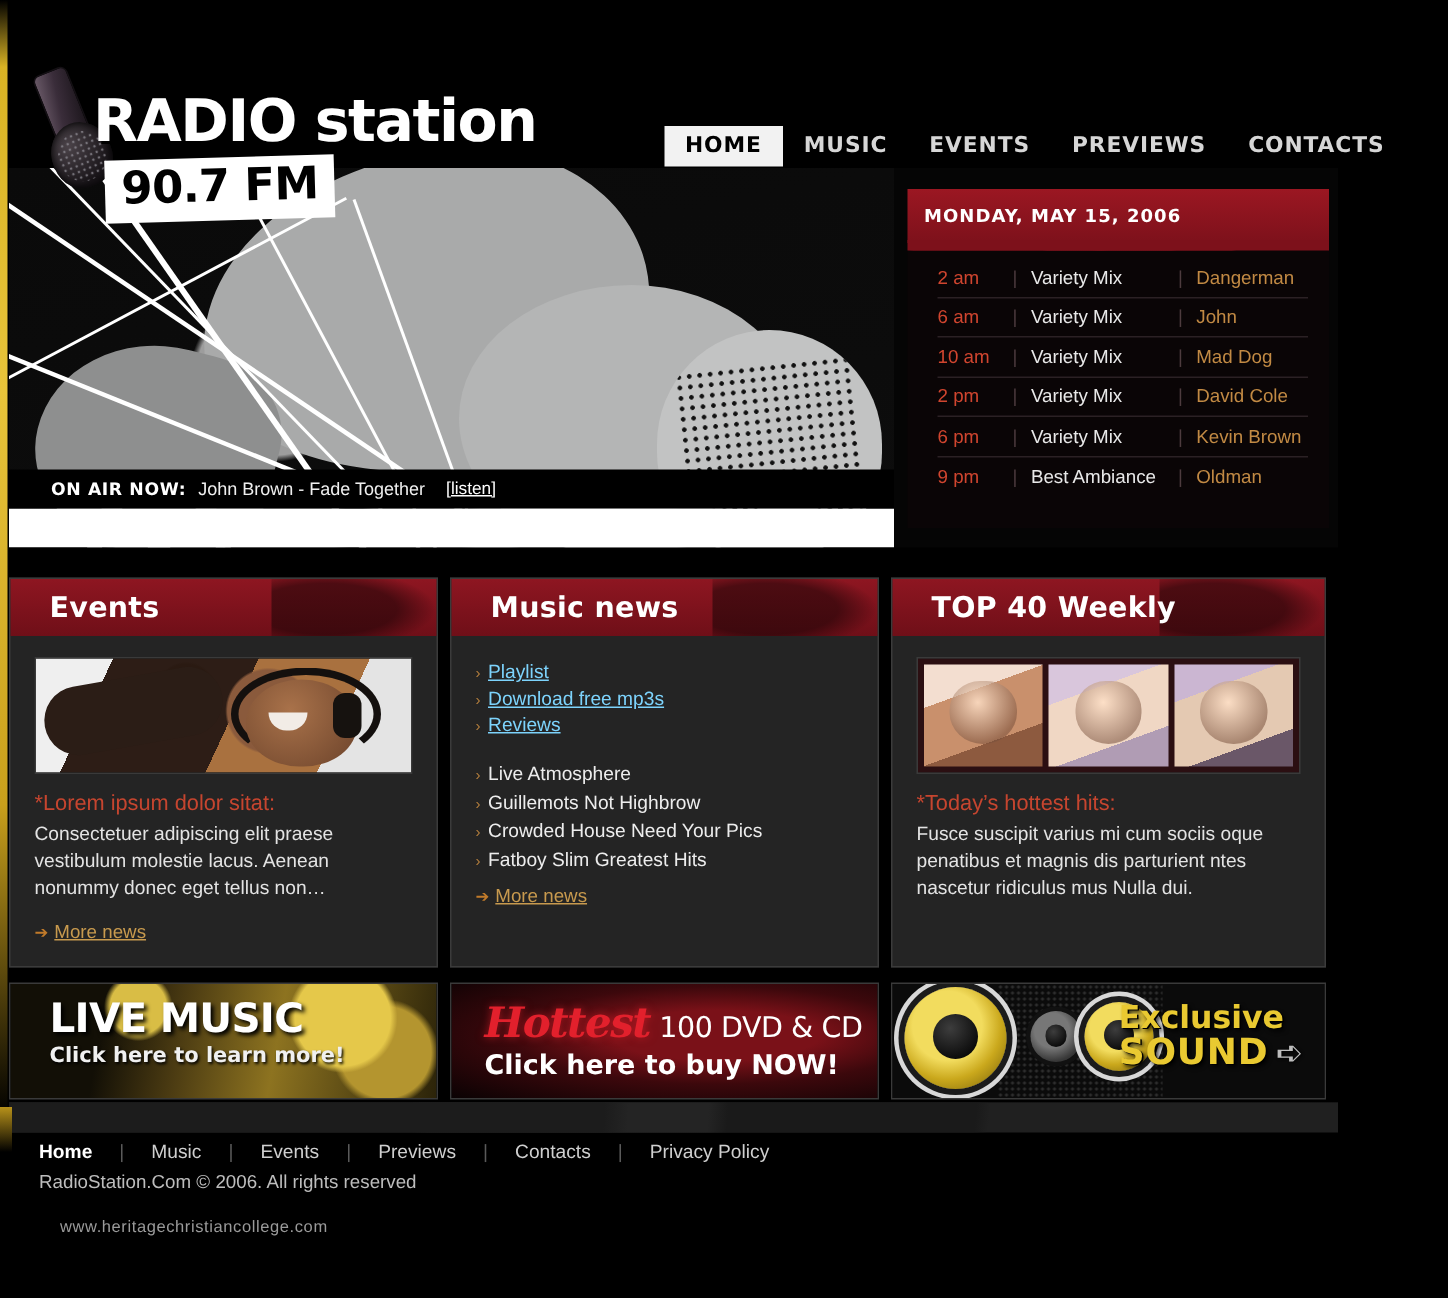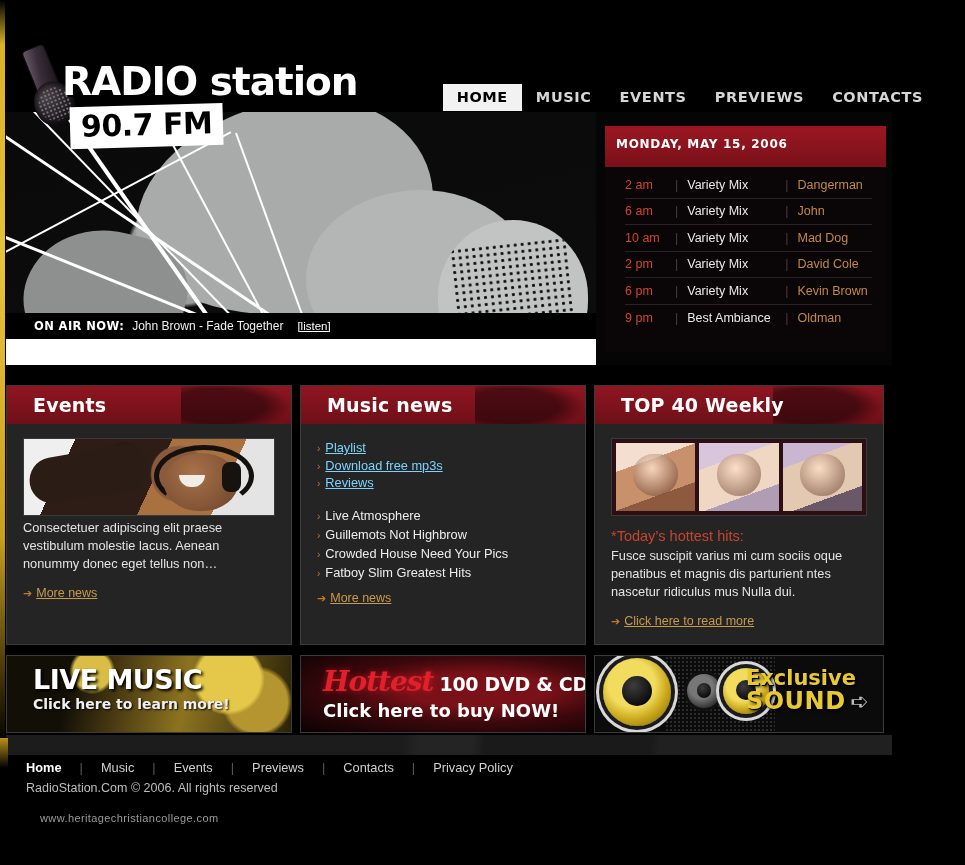--- a/index.html
+++ b/index.html
@@ -431,21 +431,21 @@
   .ban2-txt { position:absolute; left: 22px; top: 12px; z-index:2; }
   .hot {
     font-family: "DejaVu Serif", serif;
     font-style: italic; font-weight: 700;
     font-size: 28px; color: #e2202c; line-height: 1;
     letter-spacing: -1px;
     text-shadow: 0 0 6px rgba(226,32,44,.6);
   }
   .hot-num {
     font-family: "DejaVu Sans", sans-serif;
-    font-weight: 700; font-size: 19px; color: #fff;
+    font-weight: 400; font-size: 19px; color: #fff;
     margin-left: 6px; letter-spacing: -.3px;
   }
   .ban2-sub {
     font-family: "DejaVu Sans", sans-serif;
     font-weight: 700; font-size: 18px; color: #fff;
     margin-top: 4px;
   }
   .ban3-bg { position:absolute; inset:0; background: #0b0b0b; }
   .spk {
     position:absolute; border-radius:50%;
@@ -629,20 +629,21 @@
       </div>
       <div class="col-body">
         <div class="photo">
           <div class="ph-events"></div>
           <div class="ph-arm"></div>
           <div class="ph-hp"></div>
           <div class="ph-face"></div>
           <div class="ph-smile"></div>
           <div class="ph-cup"></div>
         </div>
+        <div class="lead">*Lorem ipsum dolor sitat:</div>
         <div class="body-text">Consectetuer adipiscing elit praese vestibulum molestie lacus. Aenean nonummy donec eget tellus non…</div>
         <div>
           <span class="arrow-b">➔</span><a class="more" href="#">More news</a>
         </div>
       </div>
     </div>
 
     <div class="col">
       <div class="col-head">
         <span class="col-head-text">Music news</span>
@@ -672,23 +673,20 @@
       <div class="col-body">
         <div class="photo">
           <div class="ph-top40">
             <div class="ph-cell ph-c1"></div>
             <div class="ph-cell ph-c2"></div>
             <div class="ph-cell ph-c3"></div>
           </div>
         </div>
         <div class="lead">*Today’s hottest hits:</div>
         <div class="body-text">Fusce suscipit varius mi cum sociis oque penatibus et magnis dis parturient ntes nascetur ridiculus mus Nulla dui.</div>
-        <div>
-          <span class="arrow-b">➔</span><a class="more" href="#">Click here to read more</a>
-        </div>
       </div>
     </div>
   </div>
 
   <div class="banners">
 
     <div class="ban ban1">
       <div class="ban1-bg"></div>
       <div class="ban1-txt">
         <div class="ban-big">LIVE MUSIC</div>

